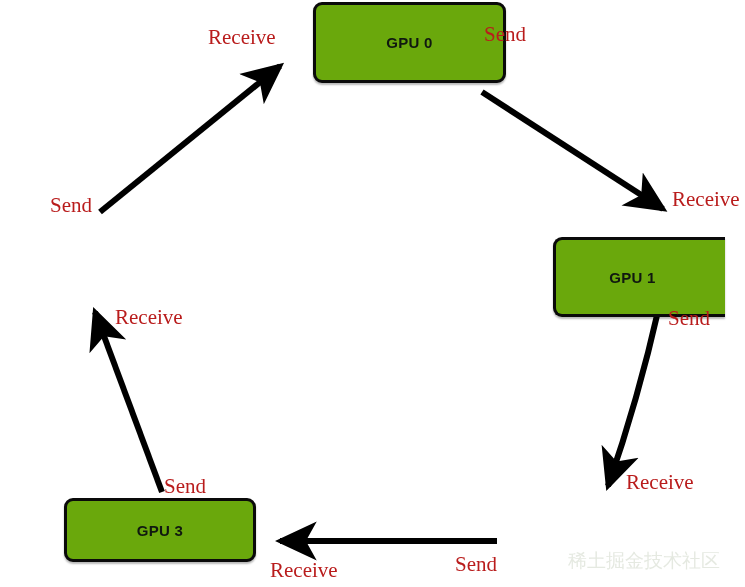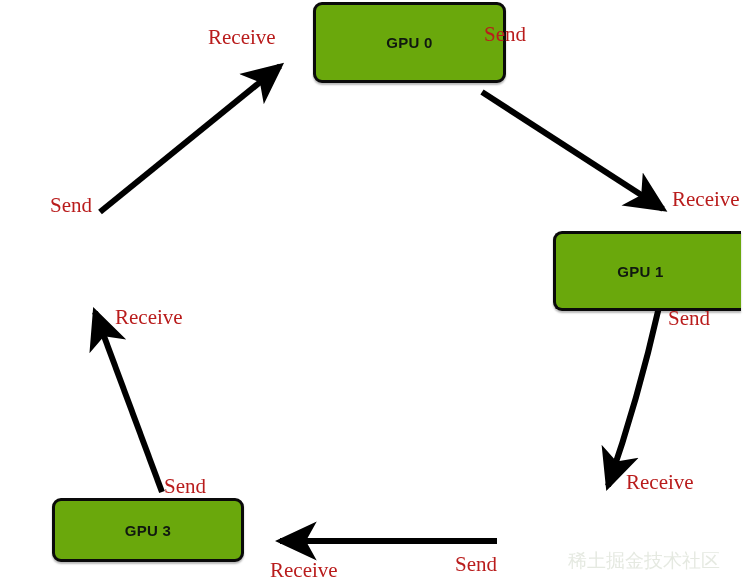--- a/index.html
+++ b/index.html
@@ -117,26 +117,26 @@
 
     <g>
       <path d="M 100 212 L 280 66" stroke="#000000" stroke-width="6" fill="none" stroke-linecap="butt" marker-end="url(#arrowhead)"></path>
     </g>
   </svg>
 
   <div class="gpu-node" id="node-gpu0" style="left:285px; top:2px; width:193px; height:81px;margin-left:28px;">
     <span class="gpu-label">GPU 0</span>
   </div>
 
-  <div class="gpu-node" id="node-gpu1" style="left:553px; top:231px; width:188px; height:80px;">
+  <div class="gpu-node" id="node-gpu1" style="left:553px; top:237px; width:172px; height:80px;">
     <span class="gpu-label" style="position:relative; left:-8px;">GPU 1</span>
   </div>
 
 
-  <div class="gpu-node" id="node-gpu3" style="left:52px; top:498px; width:192px; height:64px;">
+  <div class="gpu-node" id="node-gpu3" style="left:64px; top:498px; width:192px; height:64px;">
     <span class="gpu-label">GPU 3</span>
   </div>
 
 
   <div class="edge-label" style="left:484px; top:22px;">Send</div>
 
   <div class="edge-label" style="left:672px; top:187px;">Receive</div>
 
   <div class="edge-label" style="left:668px; top:306px;">Send</div>
 

